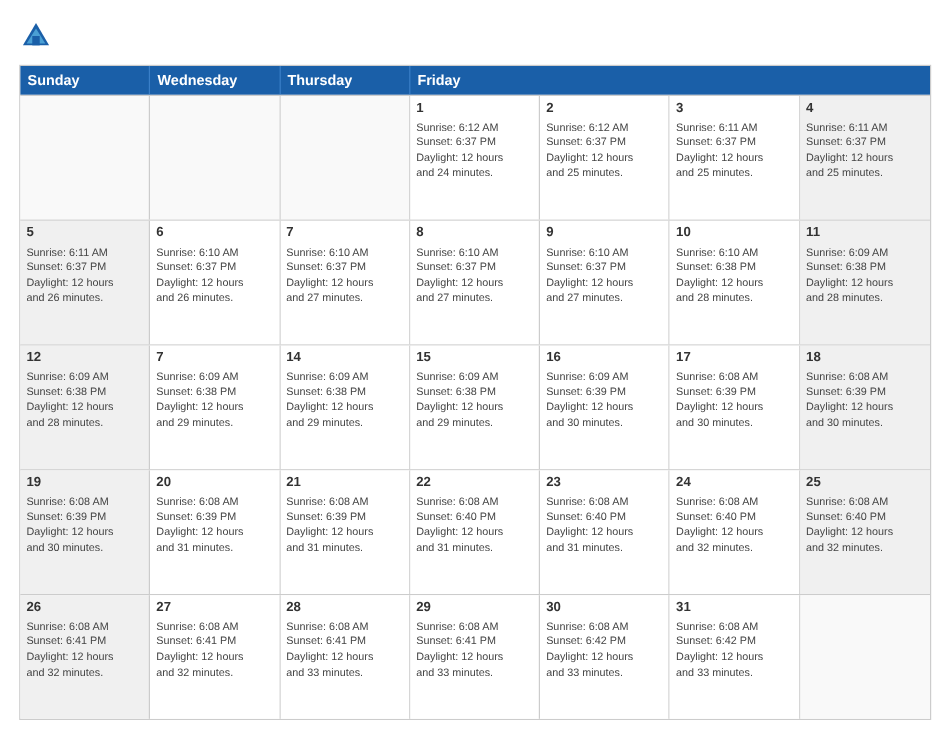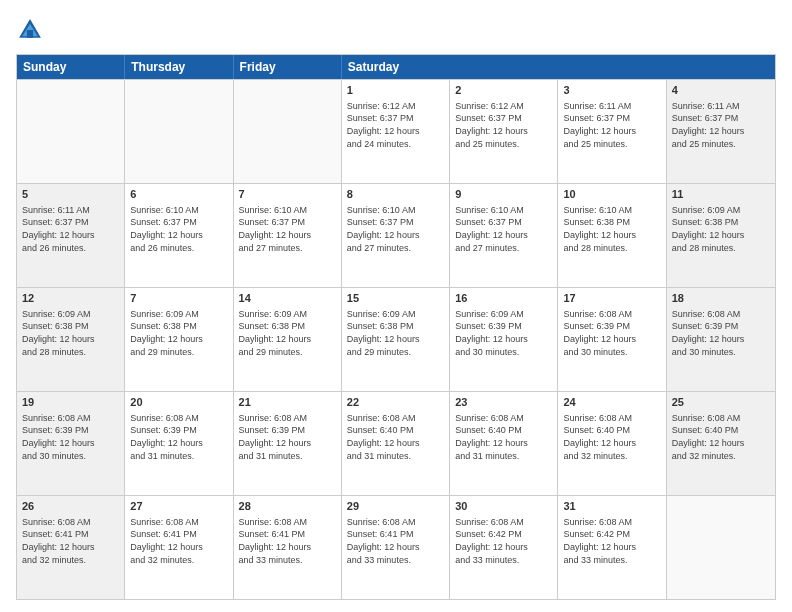--- a/index.html
+++ b/index.html
@@ -125,23 +125,23 @@
     </div>
     <div class="title-block">
       <div class="month-year"></div>
       <div class="location"></div>
     </div>
   </div>
 
   <div class="calendar">
     <div class="cal-header-row">
     <div class="cal-header-cell">Sunday</div>
+        <div class="cal-header-cell">Wednesday</div>
         <div class="cal-header-cell">Thursday</div>
         <div class="cal-header-cell">Friday</div>
-        <div class="cal-header-cell">Saturday</div>
       </div>
     <div class="cal-body">
     <div class="cal-row">
           <div class="cal-cell empty"></div>
           <div class="cal-cell empty"></div>
           <div class="cal-cell empty"></div>
           <div class="cal-cell">
             <span class="day-num">1</span>
             <div class="info" style="white-space: pre-line;">Sunrise: 6:12 AM
 Sunset: 6:37 PM

